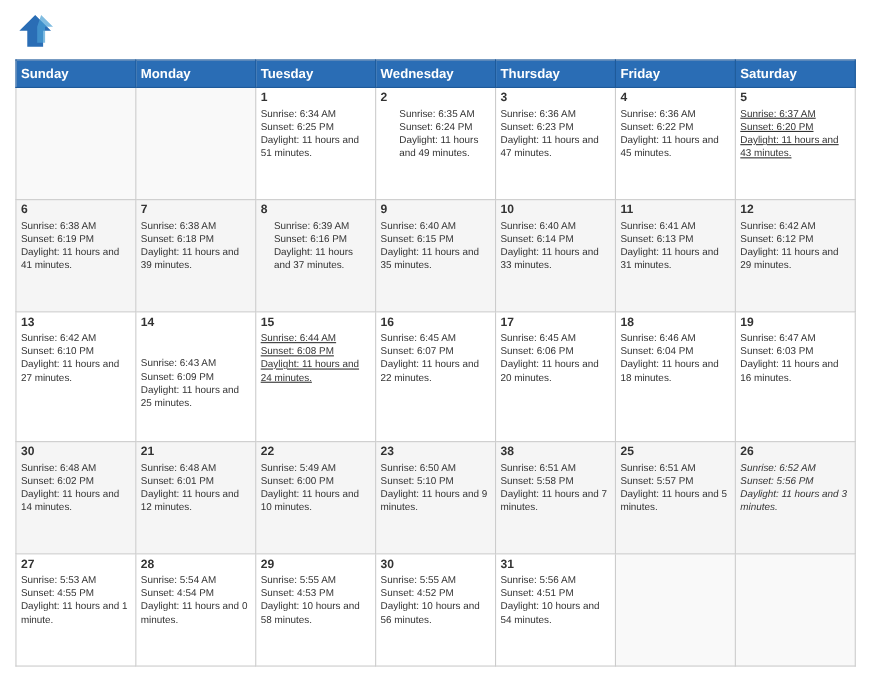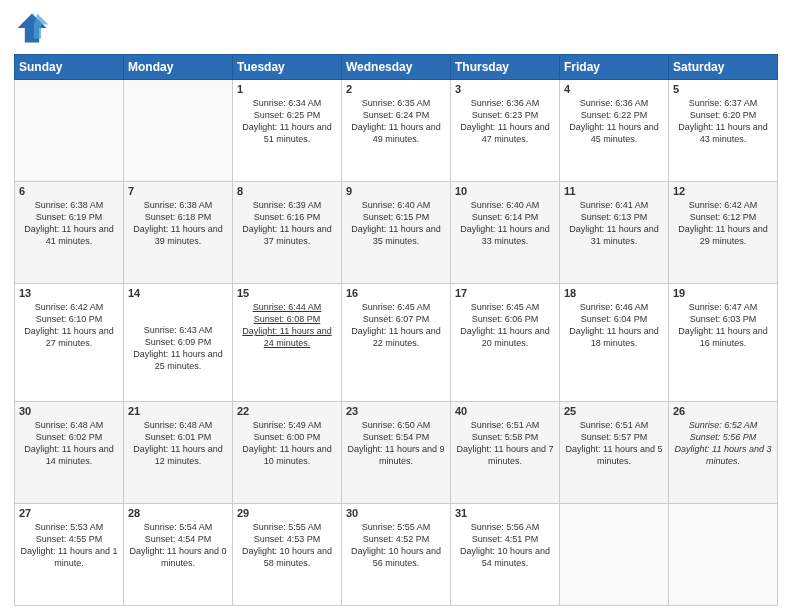--- a/index.html
+++ b/index.html
@@ -92,21 +92,20 @@
     .day-num {
       font-size: 11px;
       font-weight: bold;
       display: block;
       margin-bottom: 2px;
     }
     .cell-text {
       font-size: 9px;
       line-height: 1.35;
       color: #333;
-      text-align: center;
     }
     .empty-cell {
       background: #f9f9f9 !important;
     }
   </style>
 </head>
 <body>
 
 <div class="page">
   <div class="header">
@@ -143,59 +142,59 @@
           <td class="empty-cell"></td>
           <td class="empty-cell"></td>
           <td>
             <span class="day-num">1</span>
             <div class="cell-text" style="white-space: pre-line;">Sunrise: 6:34 AM
 Sunset: 6:25 PM
 Daylight: 11 hours and 51 minutes.</div>
           </td>
           <td>
             <span class="day-num">2</span>
-            <div class="cell-text" style="white-space: pre-line;">Sunrise: 6:35 AM
+            <div class="cell-text" style="white-space: pre-line; margin-left: 17px;">Sunrise: 6:35 AM
 Sunset: 6:24 PM
 Daylight: 11 hours and 49 minutes.</div>
           </td>
           <td>
             <span class="day-num">3</span>
             <div class="cell-text" style="white-space: pre-line;">Sunrise: 6:36 AM
 Sunset: 6:23 PM
 Daylight: 11 hours and 47 minutes.</div>
           </td>
           <td>
             <span class="day-num">4</span>
             <div class="cell-text" style="white-space: pre-line;">Sunrise: 6:36 AM
 Sunset: 6:22 PM
 Daylight: 11 hours and 45 minutes.</div>
           </td>
           <td>
             <span class="day-num">5</span>
-            <div class="cell-text" style="white-space: pre-line;">Sunrise: 6:37 AM
+            <div class="cell-text" style="white-space: pre-line; text-decoration: underline;">Sunrise: 6:37 AM
 Sunset: 6:20 PM
 Daylight: 11 hours and 43 minutes.</div>
           </td>
         </tr>
         <tr>
           <td>
             <span class="day-num">6</span>
             <div class="cell-text" style="white-space: pre-line;">Sunrise: 6:38 AM
 Sunset: 6:19 PM
 Daylight: 11 hours and 41 minutes.</div>
           </td>
           <td>
             <span class="day-num">7</span>
             <div class="cell-text" style="white-space: pre-line;">Sunrise: 6:38 AM
 Sunset: 6:18 PM
 Daylight: 11 hours and 39 minutes.</div>
           </td>
           <td>
             <span class="day-num">8</span>
-            <div class="cell-text" style="white-space: pre-line;">Sunrise: 6:39 AM
+            <div class="cell-text" style="white-space: pre-line; margin-left: 12px;">Sunrise: 6:39 AM
 Sunset: 6:16 PM
 Daylight: 11 hours and 37 minutes.</div>
           </td>
           <td>
             <span class="day-num">9</span>
             <div class="cell-text" style="white-space: pre-line;">Sunrise: 6:40 AM
 Sunset: 6:15 PM
 Daylight: 11 hours and 35 minutes.</div>
           </td>
           <td>
@@ -276,25 +275,25 @@
           </td>
           <td>
             <span class="day-num">22</span>
             <div class="cell-text" style="white-space: pre-line;">Sunrise: 5:49 AM
 Sunset: 6:00 PM
 Daylight: 11 hours and 10 minutes.</div>
           </td>
           <td>
             <span class="day-num">23</span>
             <div class="cell-text" style="white-space: pre-line;">Sunrise: 6:50 AM
-Sunset: 5:54 PM
+Sunset: 5:10 PM
 Daylight: 11 hours and 9 minutes.</div>
           </td>
           <td>
-            <span class="day-num">40</span>
+            <span class="day-num">38</span>
             <div class="cell-text" style="white-space: pre-line;">Sunrise: 6:51 AM
 Sunset: 5:58 PM
 Daylight: 11 hours and 7 minutes.</div>
           </td>
           <td>
             <span class="day-num">25</span>
             <div class="cell-text" style="white-space: pre-line;">Sunrise: 6:51 AM
 Sunset: 5:57 PM
 Daylight: 11 hours and 5 minutes.</div>
           </td>

